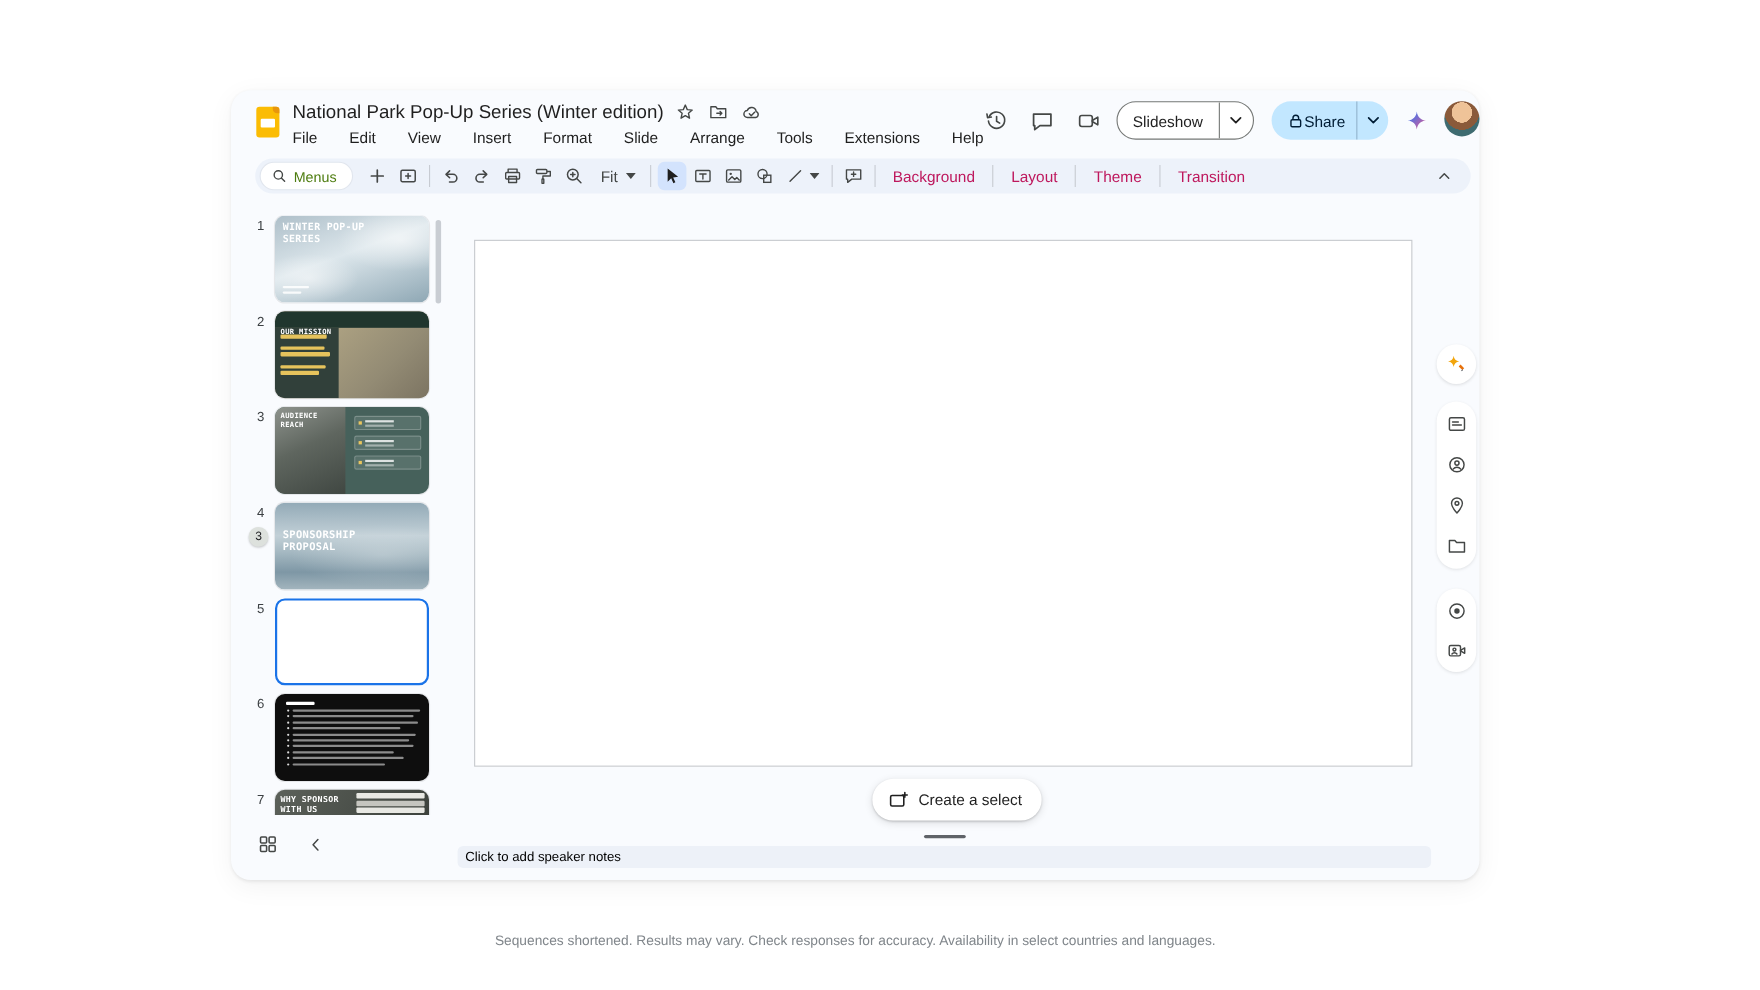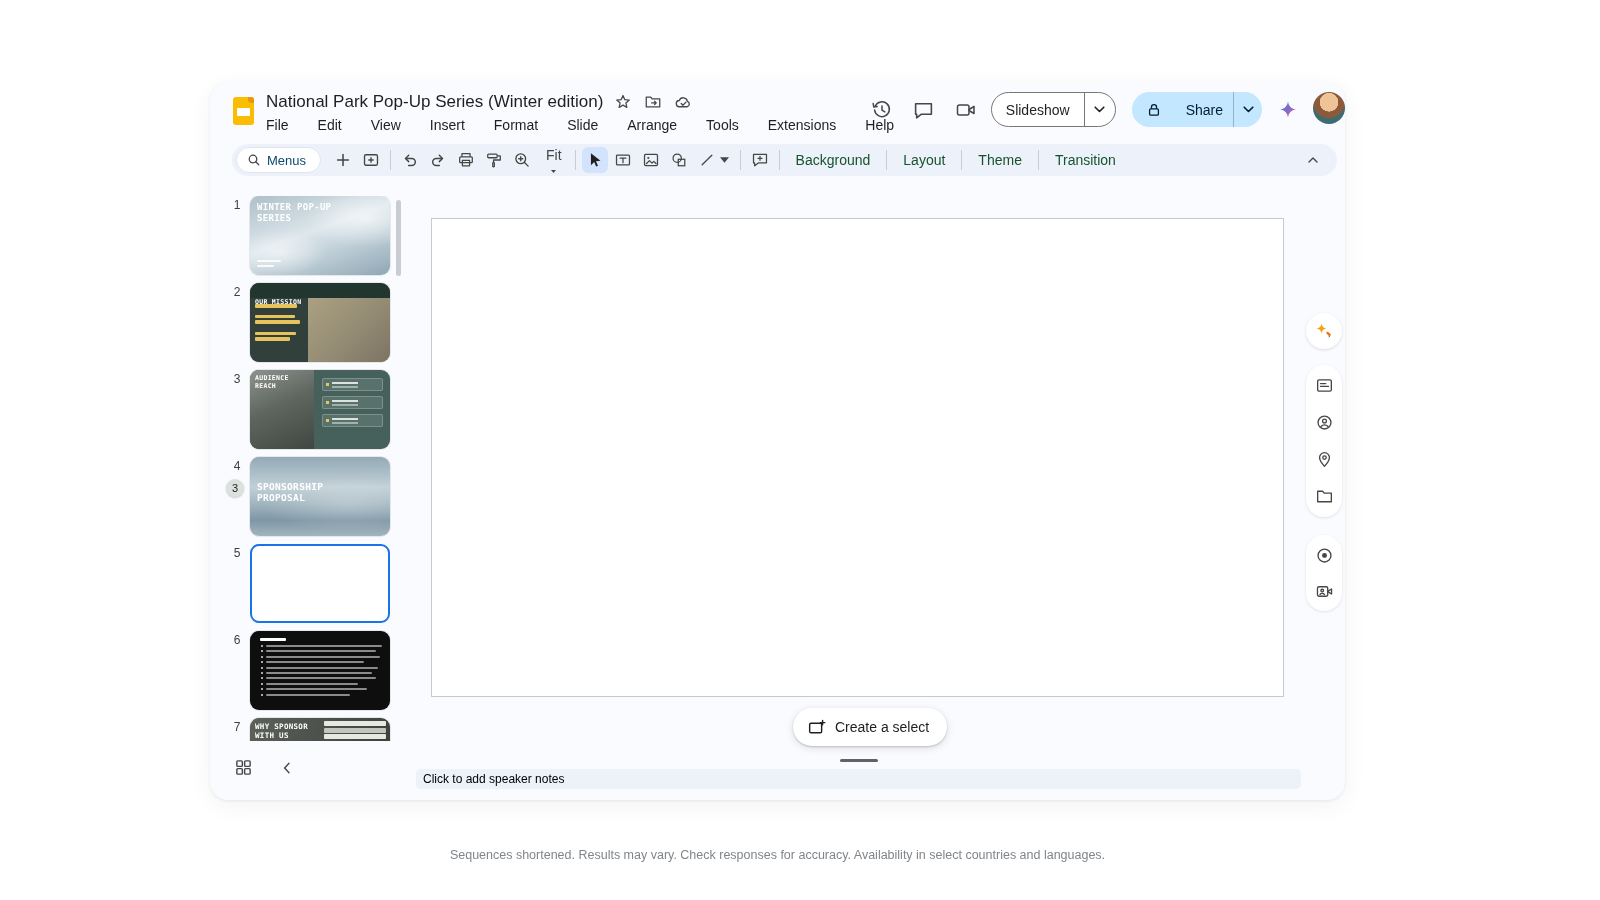--- a/index.html
+++ b/index.html
@@ -29,42 +29,42 @@
 
   .header-right { position:absolute; right:0; top:10px; height:36px; display:flex; align-items:flex-start; }
   .icon-btn { width:42px; height:36px; display:flex; align-items:center; justify-content:center; }
   .slideshow-btn { display:flex; align-items:center; height:35px; background:#fff;
     border:1px solid #747775; border-radius:18px; margin-left:4px; overflow:hidden; }
   .ss-label { font-size:14px; color:#1f1f1f; padding:0 14px; }
   .ss-divider { width:1px; align-self:stretch; background:#747775; }
   .ss-caret { width:30px; display:flex; align-items:center; justify-content:center; align-self:stretch; }
   .share-btn { display:flex; align-items:center; height:35px; background:var(--share-bg,#c2e7ff);
     border-radius:18px; margin-left:16px; overflow:hidden; }
-  .share-main { display:flex; align-items:center; gap:24px; padding:0 10px 0 14px; }
+  .share-main { display:flex; align-items:center; gap:0; padding:0 10px 0 14px; }
   .share-label { font-size:14px; color:#001d35; font-weight:500; }
   .share-divider { width:1px; align-self:stretch; background:rgba(0,29,53,.25); }
   .share-caret { width:28px; display:flex; align-items:center; justify-content:center; align-self:stretch; }
   .gem-btn { width:40px; height:36px; display:flex; align-items:center; justify-content:center; margin-left:6px; }
   .avatar { width:32px; height:32px; border-radius:50%; margin-left:5px;
     background: radial-gradient(circle at 50% 32%, #efc398 0 34%, #8a5a3a 35% 58%, #3e6b70 59% 100%); }
 
   
   .toolbar { position:absolute; left:22px; right:8px; top:62px; height:32px;
     background:var(--toolbar-bg,#edf2fa); border-radius:16px;
     display:flex; align-items:center; padding:0 10px 0 4px; }
   .menus-pill { height:26px; background:#fff; border:1px solid #e1e6ee; border-radius:13px;
     display:flex; align-items:center; gap:6px; padding:0 14px 0 10px; margin-right:8px;
-    font-size:13px; color:#0c4a6e; }
+    font-size:13px; color:#4d7c0f; }
   .tbtn { min-width:26px; height:26px; border-radius:6px; display:flex; align-items:center;
     justify-content:center; margin:0 1px; }
   .tbtn.selected { background:var(--selected-tool-bg,#d3e3fd); }
   .tdivider { width:1px; height:20px; background:#c7cbd2; margin:0 5px; }
   .fit-select { display:flex; align-items:center; gap:7px; font-size:14px; color:#444746;
-    padding:0 8px 0 10px; height:26px; border-radius:6px;flex-direction:column; }
-  .tlabel { font-size:14px; color:#14532d; padding:0 11px; height:26px; display:flex;
+    padding:0 8px 0 10px; height:26px; border-radius:6px; }
+  .tlabel { font-size:14px; color:#be185d; padding:0 11px; height:26px; display:flex;
     align-items:center; border-radius:6px; white-space:nowrap; }
   .collapse-btn { margin-left:auto; }
 
   
   .filmstrip { position:absolute; left:14px; top:114px; width:180px; height:545px; overflow:hidden; }
   .slide-item { display:flex; margin-bottom:8px; position:relative; }
   .slide-num { width:26px; font-size:12px; color:#3c4043; text-align:center; padding-top:2px; flex:none; }
   .thumb { position:relative; width:140px; height:79px; border-radius:9px; overflow:hidden;
     background:#fff; box-shadow:0 0 0 1px rgba(0,0,0,.08); flex:none; }
   .thumb.selected { box-shadow:none; border:2px solid var(--accent-blue,#1a73e8); }

